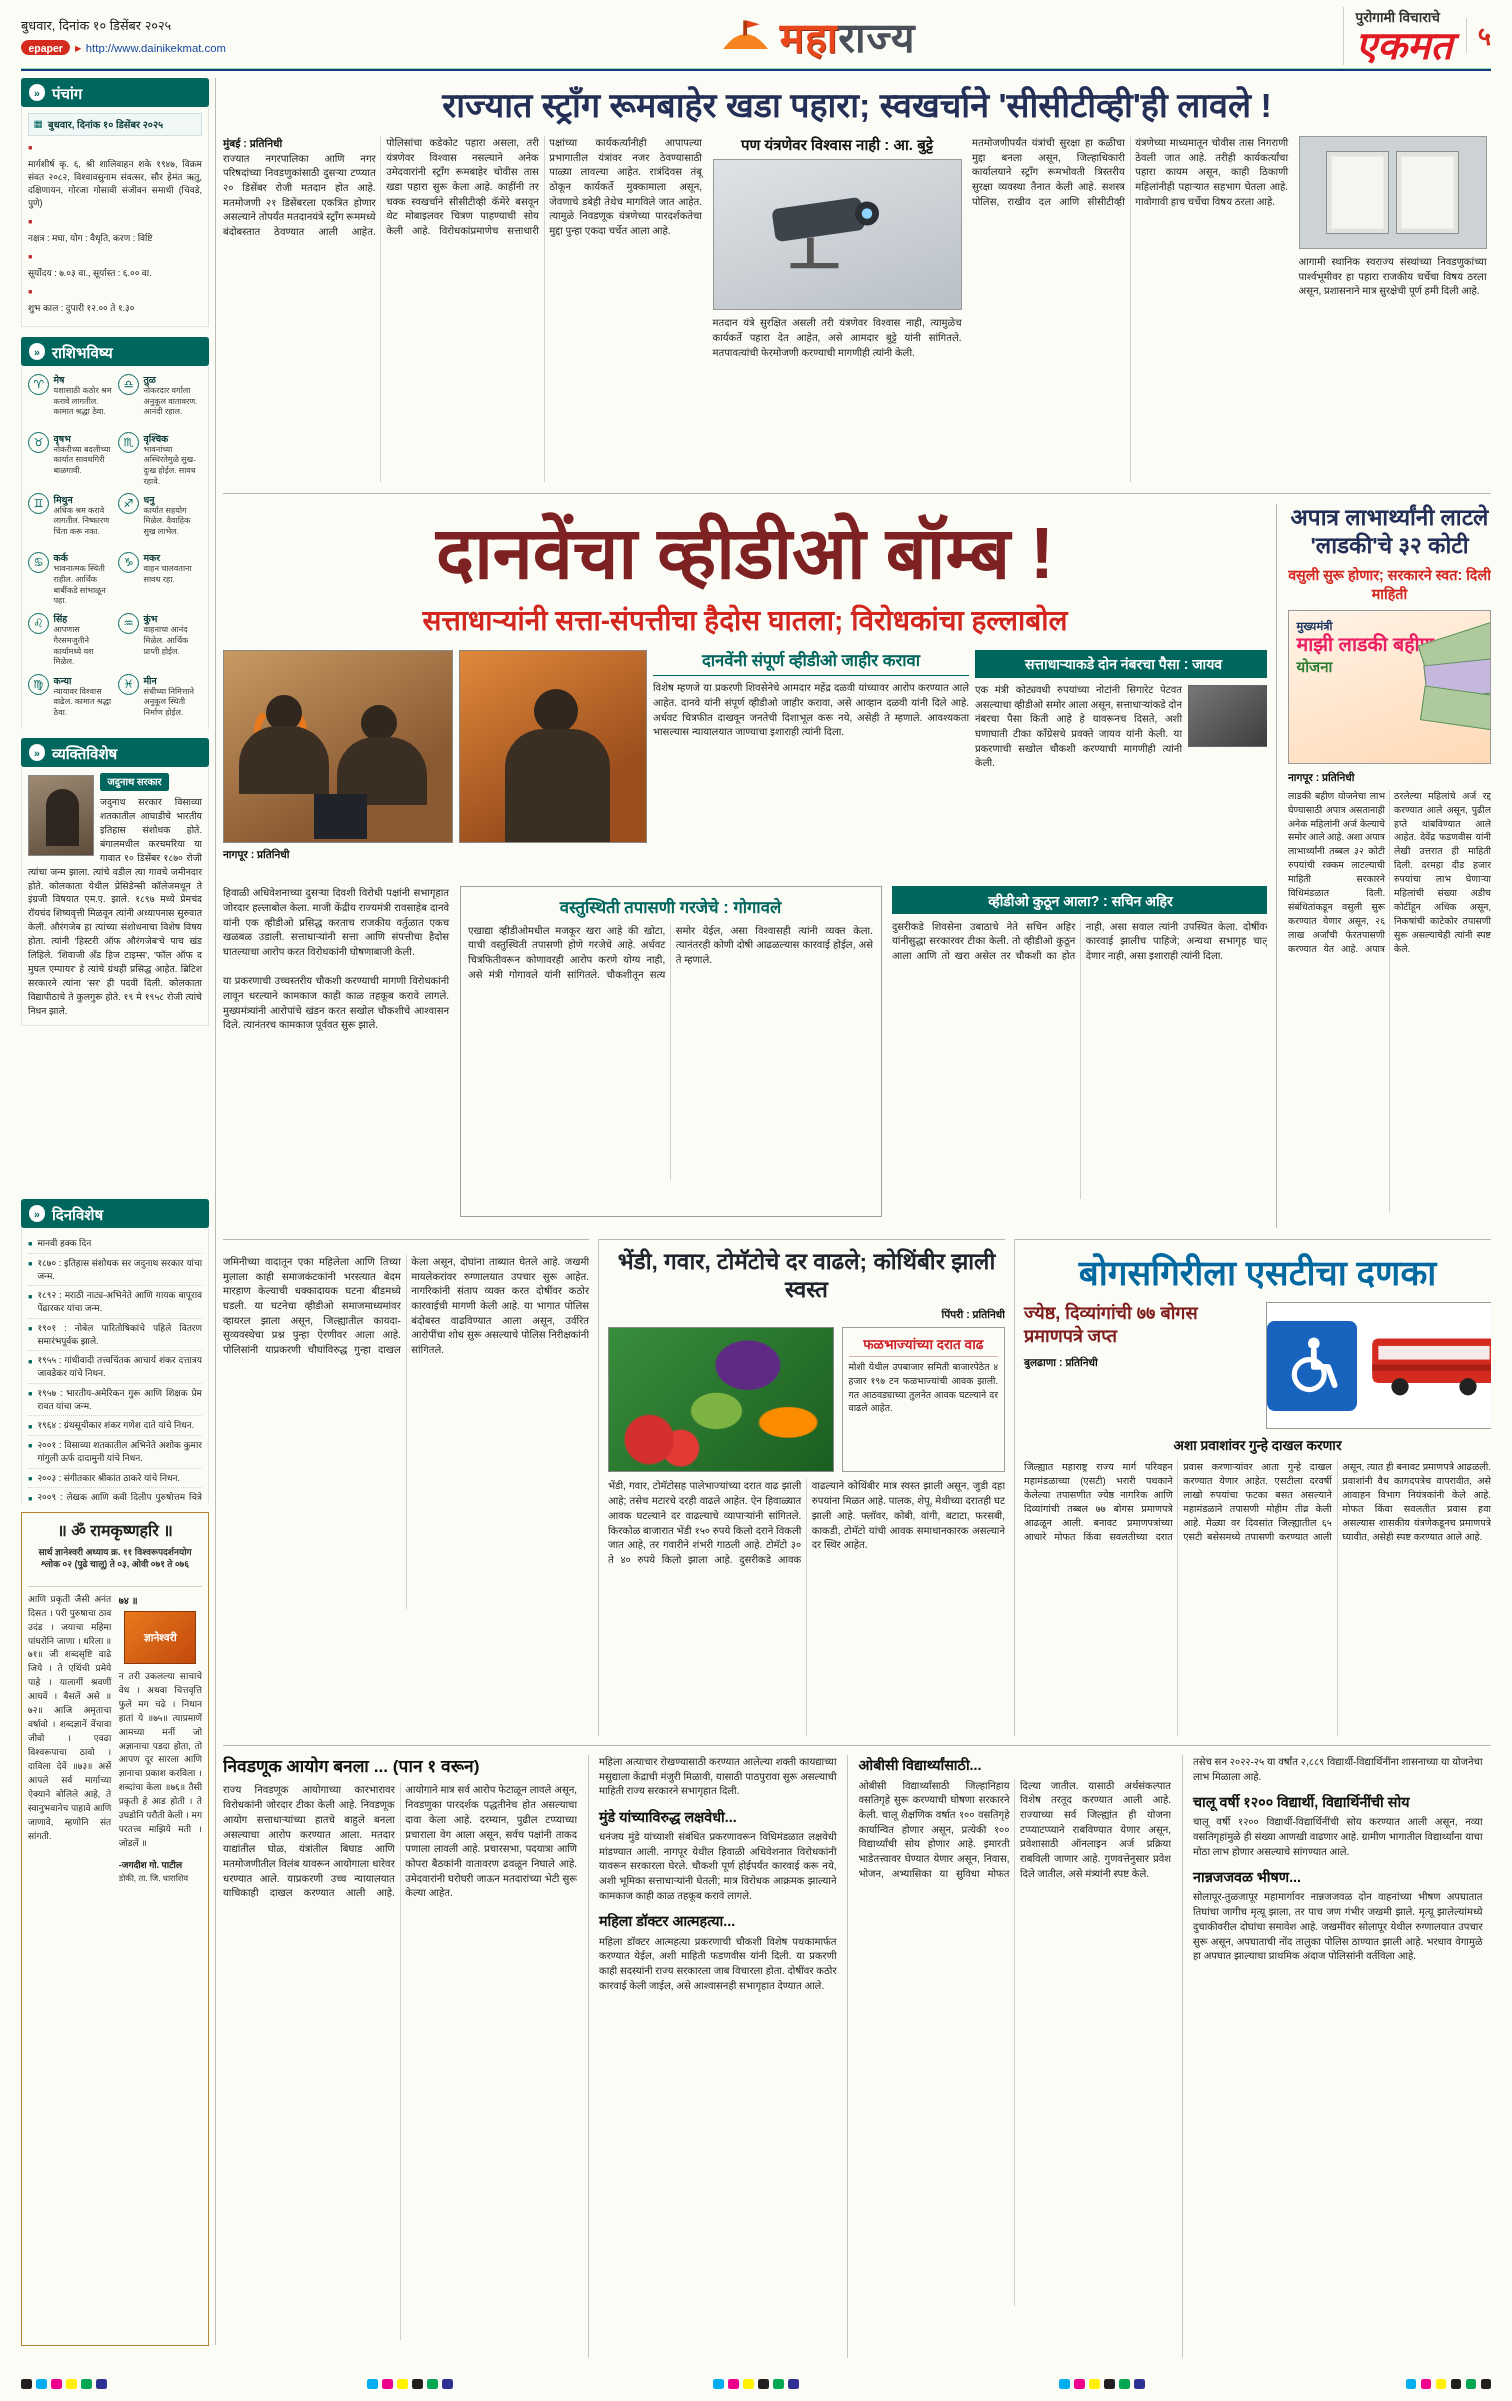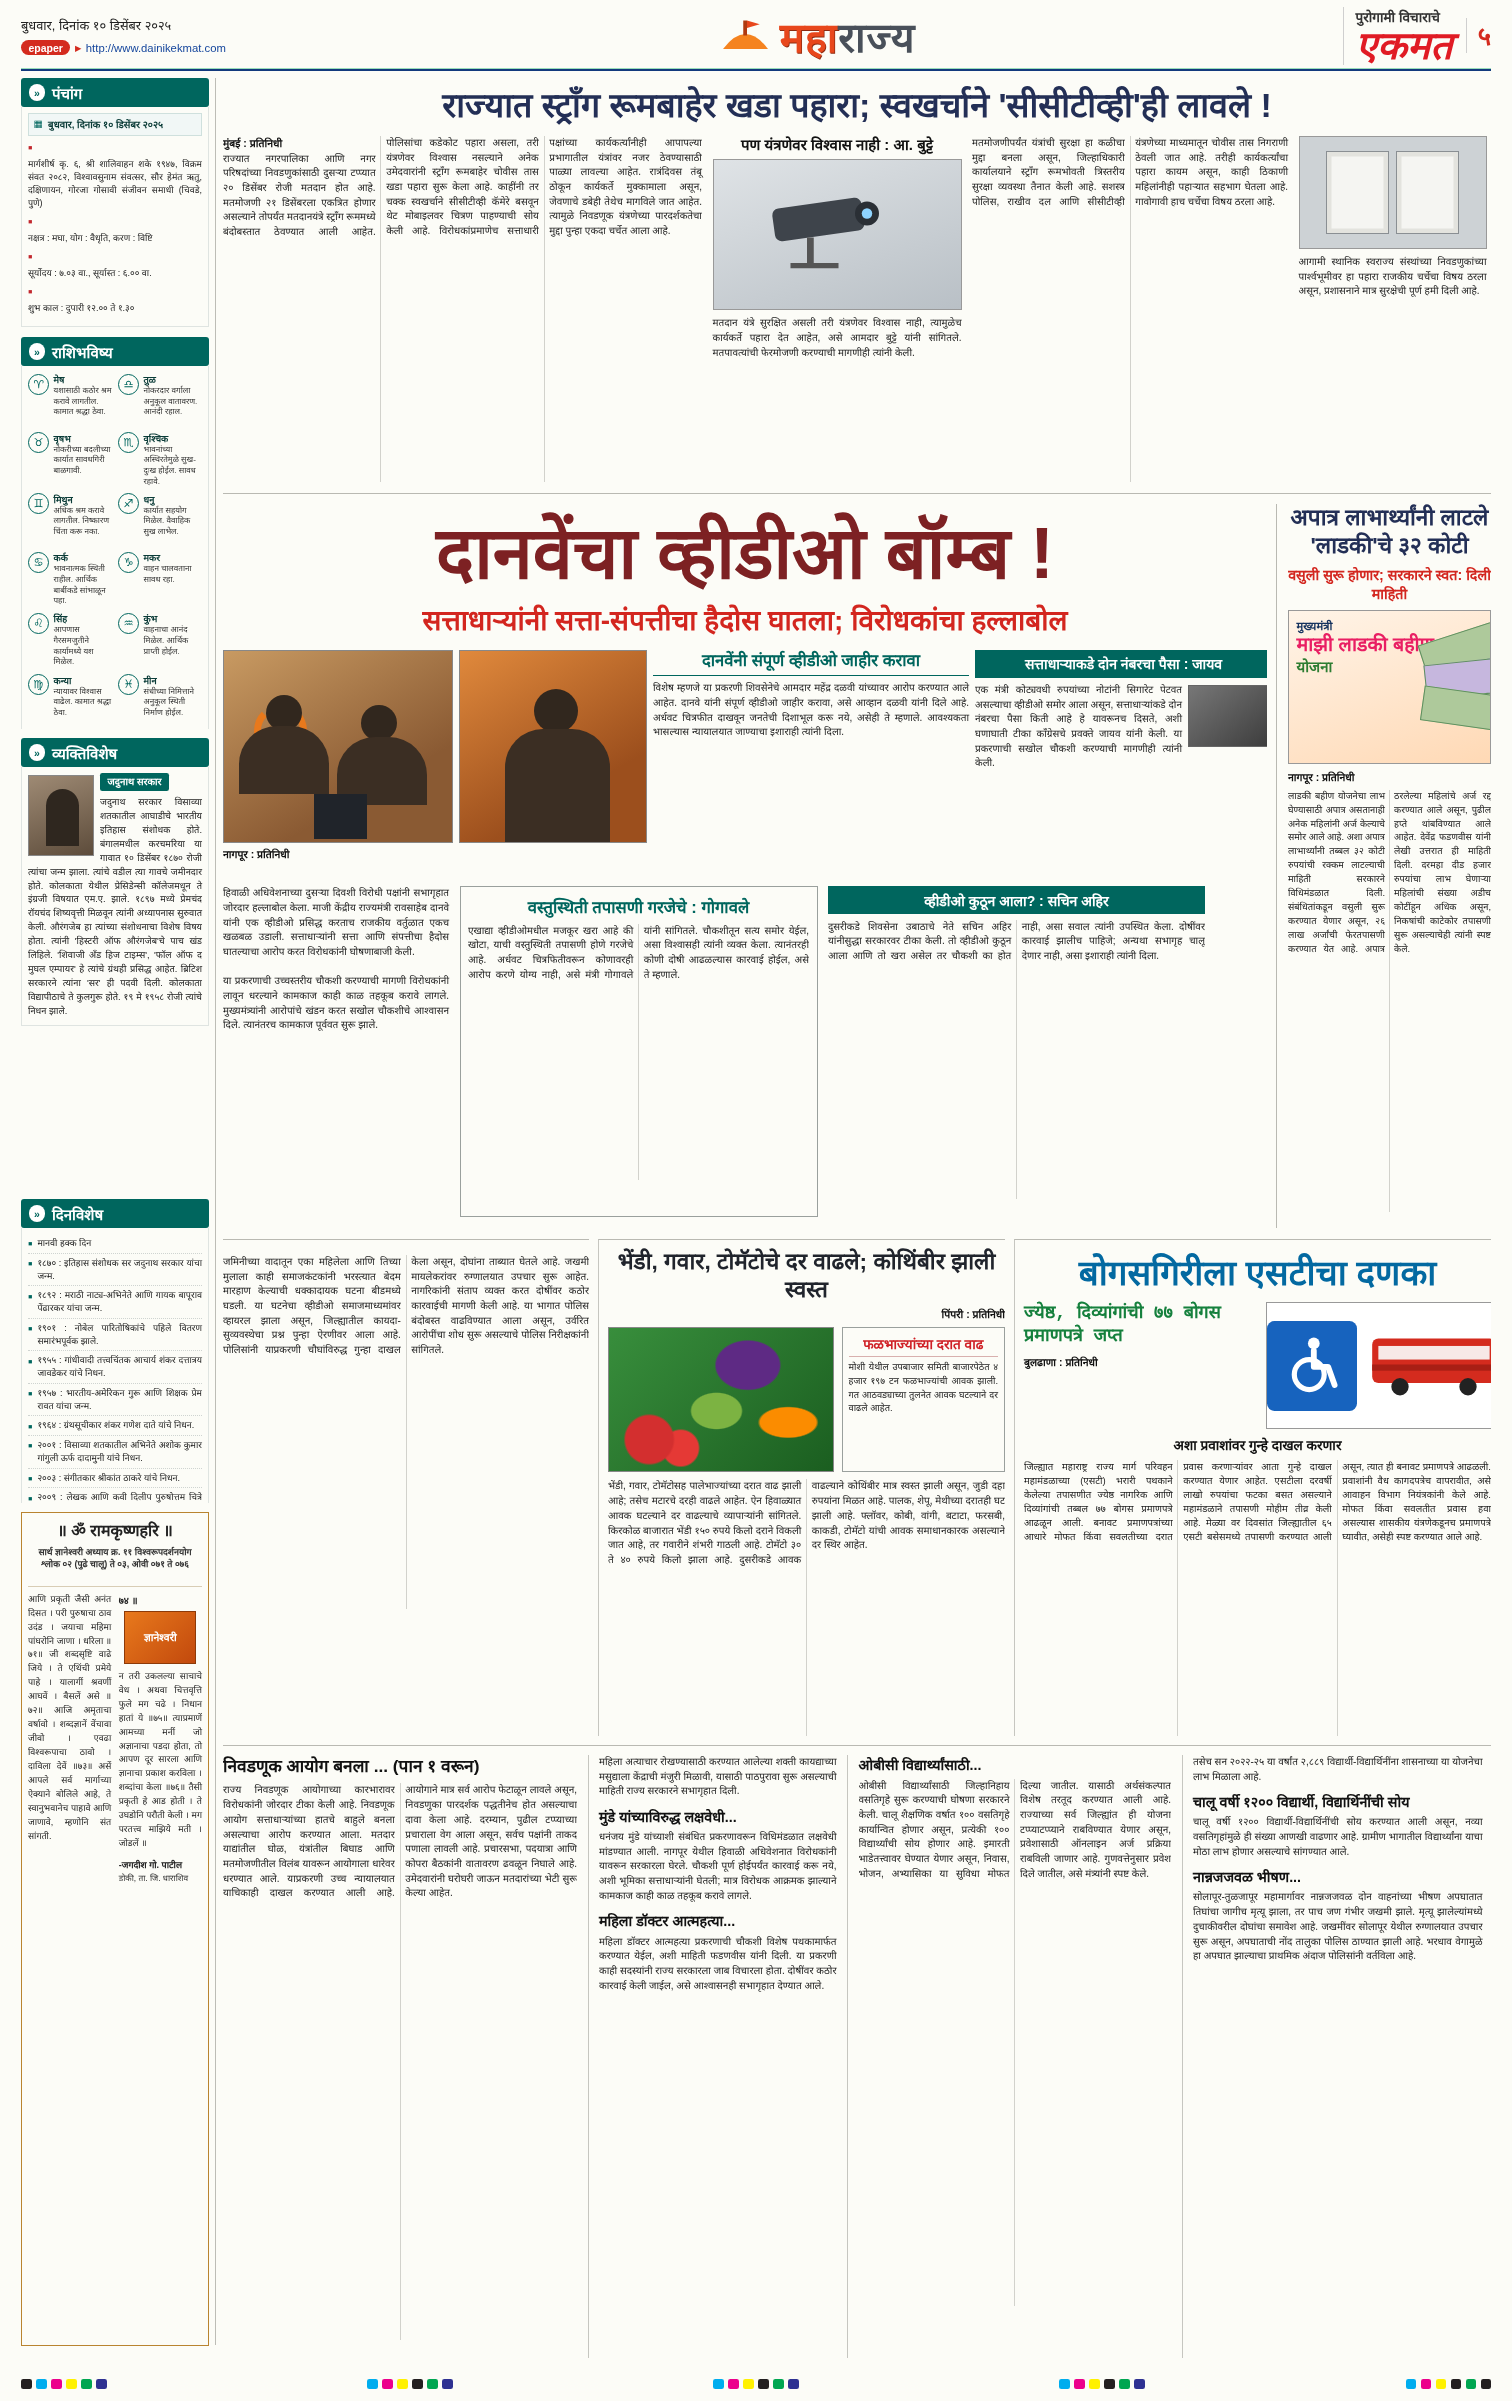--- a/index.html
+++ b/index.html
@@ -88,21 +88,21 @@
   .sil-body { position:absolute; width:90px; height:68px; border-radius:38px 38px 0 0; background:#3b2e23; }
   .garland { position:absolute; width:53px; height:83px; border-radius:30px; border:7.5px solid #e8791c; border-top-color:transparent; }
   .dv-byline { margin-top:4.5px; }
   .dv-block1 { width:316px; flex:none; }
   .dv-b1-title { color:#00665e; font-size:16.6px; font-weight:800; line-height:1.3; text-align:center; border-bottom:1.5px solid #00665e; padding-bottom:3.8px; margin-bottom:5.3px; }
   .tealbar { background:#00665e; color:#fff; font-size:14px; font-weight:800; text-align:center; padding:4.5px 6px; margin-bottom:5.3px; }
   .dv-block2 { width:297px; flex:none; }
   .smallimg { float:right; width:84px; height:62px; margin:1.5px 0 3px 6px; background:linear-gradient(140deg,#777,#3c3c3c); border:0.8px solid #666; }
   .dv-bodyrow { display:flex; gap:10.5px; margin-top:10.5px; height:331px; overflow:hidden; }
   .dv-colL { width:226px; flex:none; }
-  .dv-center { width:358px; flex:none; border:0.8px solid #9aa09d; padding:7.5px; }
+  .dv-center { width:422px; flex:none; border:0.8px solid #9aa09d; padding:7.5px; }
   .dv-c-title { color:#00665e; font-size:16.6px; font-weight:800; text-align:center; margin-bottom:6px; }
   .dv-right { width:377px; flex:none; }
 
   .ladki { position:absolute; left:1065px; top:426px; width:203px; height:724px; overflow:hidden; }
   .lk-headline { font-size:22.6px; font-weight:800; color:#232f56; text-align:center; line-height:1.25; }
   .lk-sub { font-size:14.3px; font-weight:700; color:#d3261f; text-align:center; line-height:1.3; margin:6px 0; }
   .lk-fig { height:154px; border:0.8px solid #999; background:linear-gradient(160deg,#fff4e8,#ffd9b5); position:relative; overflow:hidden; margin-bottom:6px; padding:7.5px; }
   .lk-t1 { font-size:11.3px; font-weight:800; color:#15325e; }
   .lk-t2 { font-size:19.6px; font-weight:900; color:#e91e63; line-height:1.15; }
   .lk-t3 { font-size:15px; font-weight:900; color:#2e7d32; }
@@ -128,21 +128,21 @@
                 radial-gradient(circle at 32% 84%, #e53935 0 9%, transparent 10%),
                 radial-gradient(ellipse at 62% 26%, #5e2a84 0 16%, transparent 17%),
                 radial-gradient(ellipse at 80% 66%, #fb8c00 0 11%, transparent 12%),
                 radial-gradient(ellipse at 48% 58%, #7cb342 0 15%, transparent 16%),
                 linear-gradient(135deg,#388e3c,#1b5e20); }
   .mB-box { flex:1; border:0.8px solid #9aa09d; padding:6px; }
   .mB-box-title { color:#cf2026; font-size:13.6px; font-weight:800; text-align:center; border-bottom:0.8px solid #d8b0ae; padding-bottom:3px; margin-bottom:4.5px; }
   .mC-head { font-size:35px; font-weight:700; color:#0369a1; text-align:center; }
   .mC-row { display:flex; gap:9px; margin-top:7.5px; }
   .mC-left { width:233px; flex:none; }
-  .mC-sub { font-size:18px; font-weight:800; color:#15803d; line-height:1.3;font-family:Liberation Mono, monospace; }
+  .mC-sub { font-size:18px; font-weight:800; color:#7f1d1d; line-height:1.3; }
   .mC-fig { flex:1; height:127px; border:0.8px solid #999; background:#fff; display:flex; align-items:center; justify-content:center; gap:9px; }
   .wc { width:90px; height:90px; background:#1763be; border-radius:7.5px; display:flex; align-items:center; justify-content:center; }
   .mC-bar { font-size:13.6px; font-weight:800; color:#111; text-align:center; margin:6px 0; }
 
   .bottom { position:absolute; top:1667px; left:0; width:1268px; height:613px; border-top:0.8px solid #b9b9b2; padding-top:9px; display:flex; gap:10.5px; overflow:hidden; }
   .bg1 { width:354px; flex:none; }
   .bg2 { width:249px; flex:none; border-left:0.8px solid #c6c6c0; padding-left:10.5px; }
   .bg3 { width:324px; flex:none; border-left:0.8px solid #c6c6c0; padding-left:10.5px; }
   .bg4 { width:301px; flex:none; border-left:0.8px solid #c6c6c0; padding-left:10.5px; }
   .bt-head { font-size:17.3px; font-weight:800; color:#111; margin-bottom:6px; line-height:1.3; }

